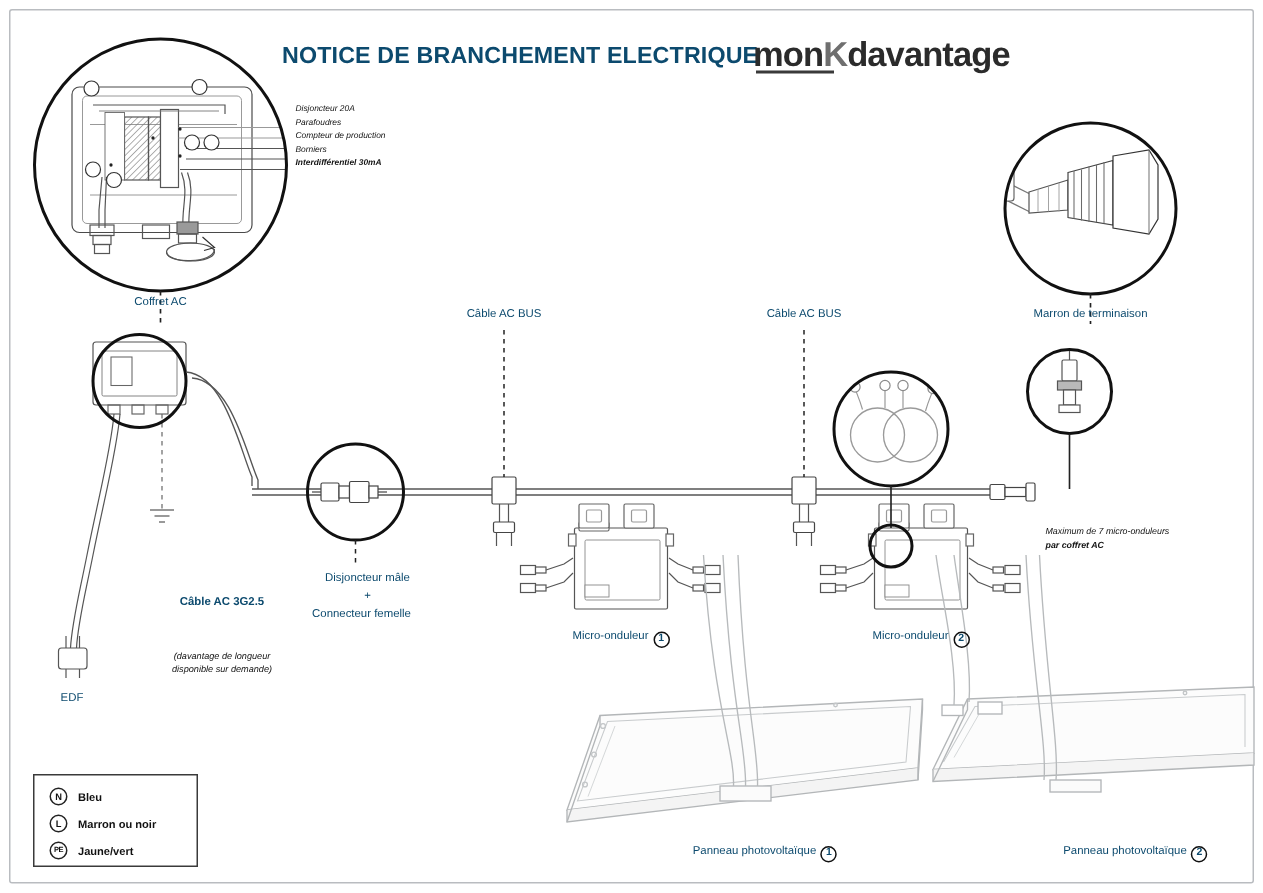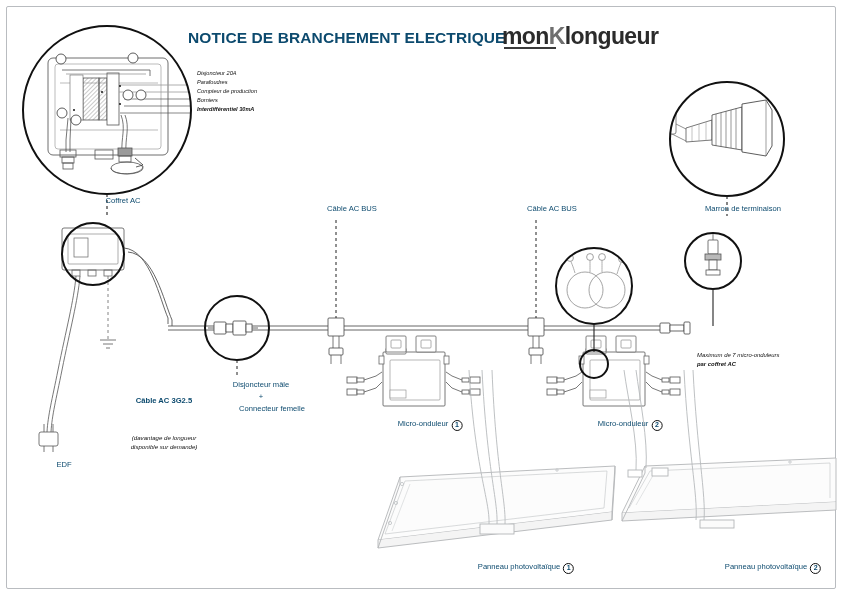--- a/index.html
+++ b/index.html
@@ -65,21 +65,21 @@
     font-style: italic;
     color: #111;
   }
   .note-it.b { font-weight: bold; }
   .sub-it {
     font-size: 6.1px;
     font-style: italic;
     color: #111;
     text-align: center;
   }
-  .ctr { transform: translateX(-50%); text-align: left; margin-left: 16px; }
+  .ctr { transform: translateX(-50%); text-align: left; }
   .legend-box {
     position: absolute;
     left: 22px; top: 516px;
     width: 110px; height: 62px;
     border: 1px solid #3a3a3a;
     background: #fff;
   }
   .legend-row {
     position: absolute;
     display: flex;
@@ -435,21 +435,21 @@
         <path d="M696,520 C698,495 688,450 684,370" stroke="#b7babc"></path>
         <path d="M704,520 C706,495 697,450 693,370" stroke="#b7babc"></path>
       </g>
 
     </g>
   </svg>
 
   <div class="txt title" style="left:188px; top:28px;">NOTICE DE BRANCHEMENT ELECTRIQUE</div>
 
   <div class="txt brand" style="left:502px; top:22px;">
-    <span>mon</span><span class="k">K</span><span>longueur</span>
+    <span>mon</span><span class="k">K</span><span>davantage</span>
   </div>
   <div class="brand-underline" style="left:504px; top:47px; width:52px;"></div>
 
   <div>
     <div class="txt callout-item" style="left:197px; top:70px;">Disjoncteur 20A</div>
     <div class="txt callout-item" style="left:197px; top:79px;">Parafoudres</div>
     <div class="txt callout-item" style="left:197px; top:88px;">Compteur de production</div>
     <div class="txt callout-item" style="left:197px; top:97px;">Borniers</div>
     <div class="txt callout-item bold" style="left:197px; top:106px;">Interdifférentiel 30mA</div>
   </div>
@@ -457,21 +457,21 @@
   <div class="txt lbl ctr" style="left:107px; top:196px;">Coffret AC</div>
 
   <div class="txt lbl ctr" style="left:336px; top:204px;">Câble AC BUS</div>
 
   <div class="txt lbl ctr" style="left:536px; top:204px;">Câble AC BUS</div>
 
   <div class="txt lbl ctr" style="left:727px; top:204px;">Marron de terminaison</div>
 
   <div class="txt lbl ctr" style="left:245px; top:380px;">Disjoncteur mâle</div>
   <div class="txt lbl ctr" style="left:245px; top:392px;">+</div>
-  <div class="txt lbl ctr" style="left:256px; top:404px;">Connecteur femelle</div>
+  <div class="txt lbl ctr" style="left:241px; top:404px;">Connecteur femelle</div>
 
   <div class="txt lbl-b ctr" style="left:148px; top:396px;">Câble AC 3G2.5</div>
   <div class="txt sub-it ctr" style="left:148px; top:434px;">(davantage de longueur</div>
   <div class="txt sub-it ctr" style="left:148px; top:443px;">disponible sur demande)</div>
 
   <div class="txt lbl ctr" style="left:48px; top:460px;">EDF</div>
 
   <div class="txt note-it" style="left:697px; top:352px;">Maximum de 7 micro-onduleurs</div>
   <div class="txt note-it b" style="left:697px; top:361px;">par coffret AC</div>
 
@@ -484,14 +484,28 @@
   </div>
 
   <div class="txt lbl ctr" style="left:510px; top:562px;">
     <span>Panneau photovoltaïque</span><span class="num-badge">1</span>
   </div>
 
   <div class="txt lbl ctr" style="left:757px; top:562px;">
     <span>Panneau photovoltaïque</span><span class="num-badge">2</span>
   </div>
 
+  <div class="legend-box">
+    <div class="legend-row" style="left:10px; top:8px;">
+      <span class="sym">N</span>
+      <span class="legend-txt">Bleu</span>
+    </div>
+    <div class="legend-row" style="left:10px; top:26px;">
+      <span class="sym">L</span>
+      <span class="legend-txt">Marron ou noir</span>
+    </div>
+    <div class="legend-row" style="left:10px; top:44px;">
+      <span class="sym pe">PE</span>
+      <span class="legend-txt">Jaune/vert</span>
+    </div>
+  </div>
 
 </div>
 
 </body></html>

